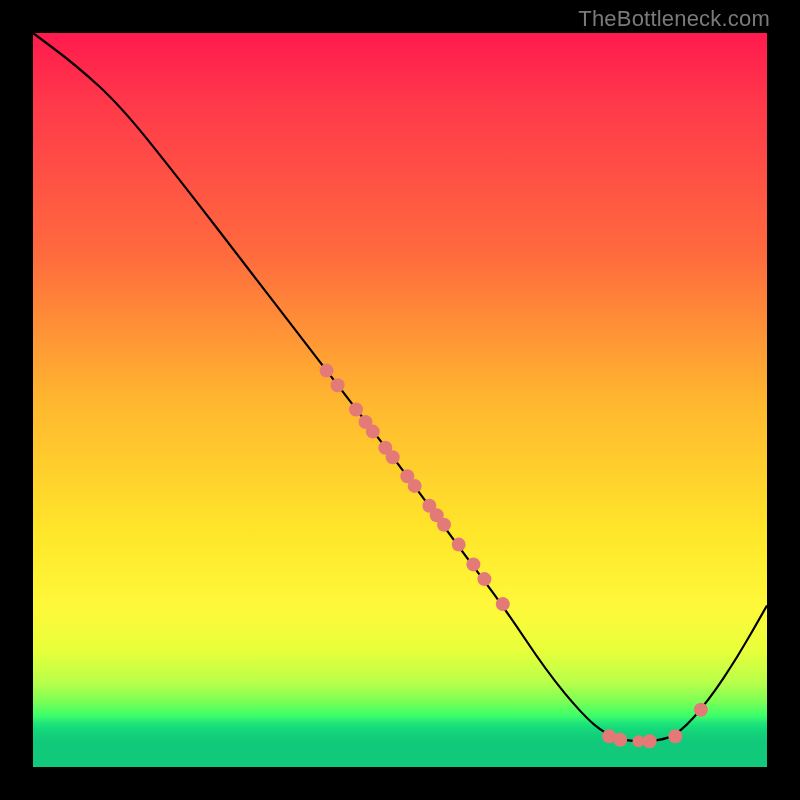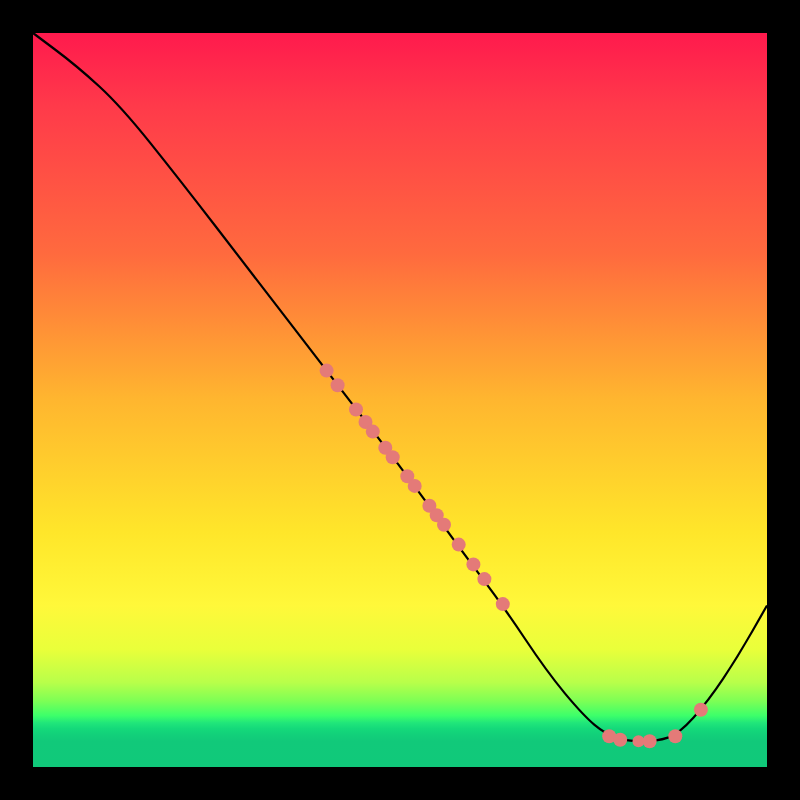--- a/index.html
+++ b/index.html
@@ -66,20 +66,21 @@
   }
   .dot {
     fill: #e47a78;
     stroke: none;
   }
 </style>
 </head>
 <body>
 
 <div class="frame">
+  <div class="watermark">TheBottleneck.com</div>
 
   <div class="plot">
     <svg class="curve" viewBox="0 0 734 734">
       <path id="main-curve" class="curve-path" d="M 0.0 0.0 Q 0.0 0.0 22.0 16.5 Q 44.0 33.0 66.1 53.2 Q 88.1 73.4 117.4 110.1 Q 146.8 146.8 183.5 194.5 Q 220.2 242.2 256.9 289.9 Q 293.6 337.6 330.3 385.4 Q 367.0 433.1 396.4 473.4 Q 425.7 513.8 447.7 543.2 Q 469.8 572.5 491.8 605.5 Q 513.8 638.6 532.1 660.6 Q 550.5 682.6 561.5 691.8 Q 572.5 701.0 583.5 704.6 Q 594.5 708.3 609.2 708.3 Q 623.9 708.3 634.9 704.6 Q 645.9 701.0 660.6 684.5 Q 675.3 667.9 690.0 645.9 Q 704.6 623.9 719.3 598.2 T 734.0 572.5"></path>
       <g id="dots-upper">
           <circle cx="293.6" cy="337.6" r="7" class="dot"></circle>
           <circle cx="304.6" cy="352.3" r="7" class="dot"></circle>
           <circle cx="323.0" cy="376.5" r="7" class="dot"></circle>
           <circle cx="332.5" cy="389.0" r="7" class="dot"></circle>
           <circle cx="339.8" cy="398.6" r="7" class="dot"></circle>

